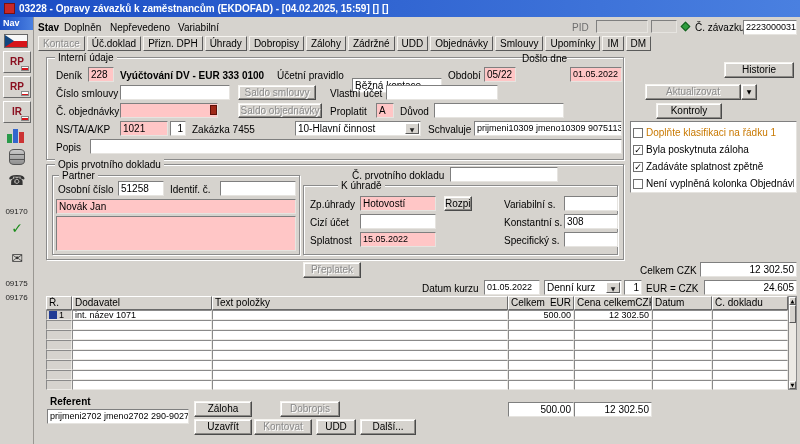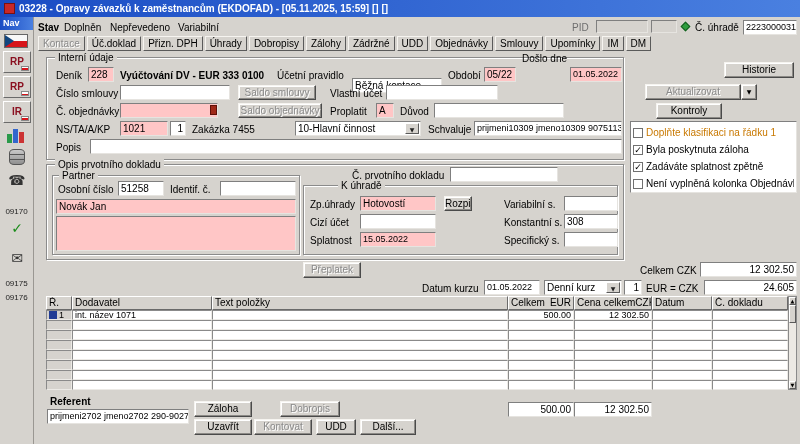--- a/index.html
+++ b/index.html
@@ -54,21 +54,21 @@
 .sb-btn{height:8px;background:#d6d3ce;border:1px solid;border-color:#fff #5a5a5a #5a5a5a #fff;font-size:5px;line-height:6px;text-align:center;font-family:"DejaVu Sans",sans-serif;cursor:pointer;}
 .sb-thumb{height:18px;background:#d6d3ce;border:1px solid;border-color:#fff #5a5a5a #5a5a5a #fff;cursor:pointer;}
 </style>
 </head>
 <body>
 
 <div>
 
   <div class="titlebar">
     <span class="app-icon"></span>
-    <span>03228 - Opravy závazků k zaměstnancům (EKDOFAD) - [05.11.2025, 15:59] [] []</span>
+    <span>03228 - Opravy závazků k zaměstnancům (EKDOFAD) - [04.02.2025, 15:59] [] []</span>
   </div>
 
   <div class="sidebar">
     <div class="sabs nav-head">Nav</div>
     <div class="sabs cz-flag" style="left:4px;top:17px;">
         <div class="cz-tri"></div>
       </div>
     <div class="side-btn" style="left:3px;top:34px;"><span>RP</span><span class="mini-flag"></span></div>
     <div class="side-btn" style="left:3px;top:59px;"><span>RP</span><span class="mini-flag"></span></div>
     <div class="side-btn" style="left:3px;top:84px;"><span>IR</span><span class="mini-flag"></span></div>
@@ -92,21 +92,21 @@
   <div class="main">
 
     <span class="lbl b" style="left:4px;top:5px;">Stav</span>
     <span class="lbl" style="left:30px;top:5px;">Doplněn</span>
     <span class="lbl" style="left:76px;top:5px;">Nepřevedeno</span>
     <span class="lbl" style="left:144px;top:5px;">Variabilní</span>
     <span class="lbl" style="left:538px;top:5px;color:#6e6e6e;">PID</span>
     <div class="fld graybg" style="left:562px;top:3px;width:52px;height:13px;"></div>
     <div class="fld graybg" style="left:617px;top:3px;width:26px;height:13px;"></div>
     <div class="diamond" style="left:648px;top:6px;"></div>
-    <span class="lbl" style="left:661px;top:5px;">Č. úhradě</span>
+    <span class="lbl" style="left:661px;top:5px;">Č. závazku</span>
     <div class="fld sm" style="left:709px;top:3px;width:54px;">2223000031</div>
 
     <div class="tabs" style="left:4px;top:19px;">
       <div class="tbtn dis">Kontace</div>
       <div class="tbtn">Úč.doklad</div>
       <div class="tbtn">Přizn. DPH</div>
       <div class="tbtn">Úhrady</div>
       <div class="tbtn">Dobropisy</div>
       <div class="tbtn">Zálohy</div>
       <div class="tbtn">Zádržné</div>

